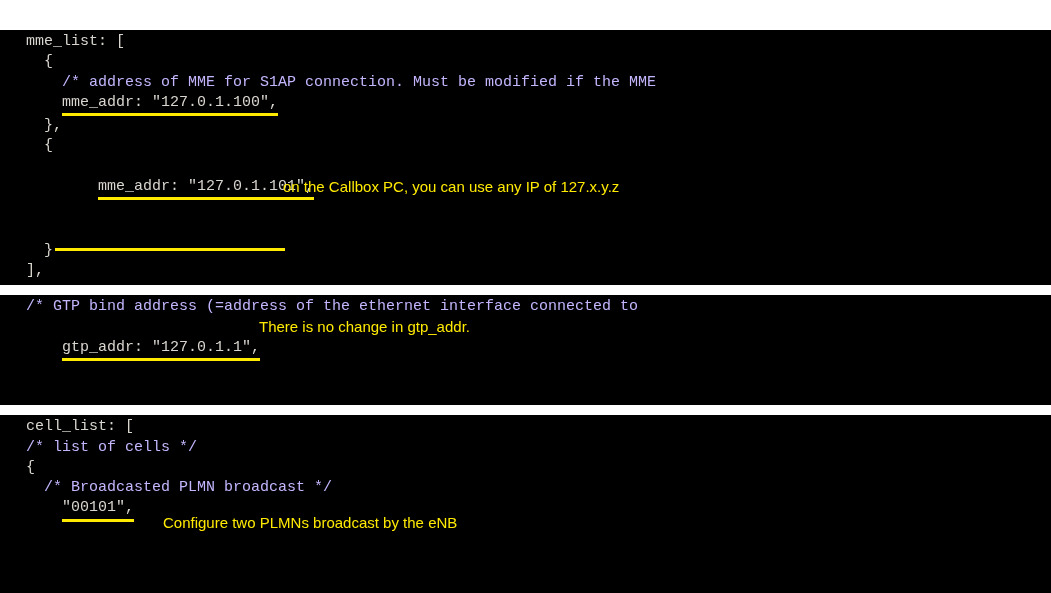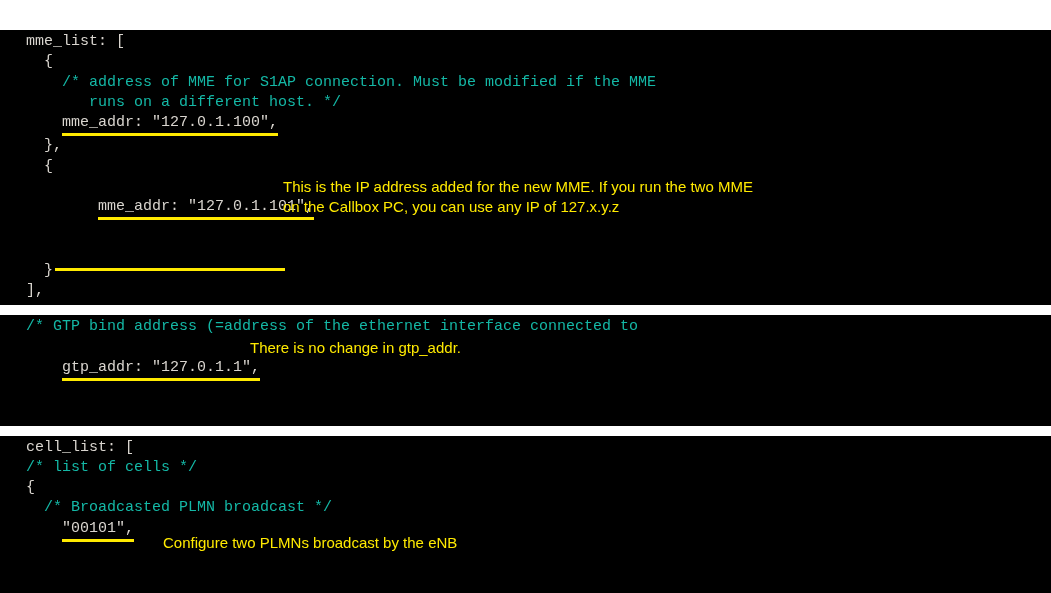--- a/index.html
+++ b/index.html
@@ -31,21 +31,21 @@
     background: #000;
     color: #d9d5cf;
     padding: 2px 23px 4px 8px;
     position: relative;
   }
   .gap {
     background: #fff;
     height: 10px;
   }
   .line { white-space: pre; position: relative; }
-  .comment { color: #14b8a6; }
+  .comment { color: #c4b5fd; }
   .annot {
     color: #ffea00;
     font-family: "Segoe UI", Arial, sans-serif;
     font-size: 15px;
     white-space: normal;
     position: absolute;
   }
   .ul-yellow {
     border-bottom: 3px solid #ffea00;
     padding-bottom: 0px;
@@ -63,42 +63,41 @@
 <body>
 
 <div class="topbar">
   <div class="tab">Call Box</div>
 </div>
 
 <div class="block">
   <div class="line">  mme_list: [</div>
   <div class="line">    {</div>
   <div class="line comment">      /* address of MME for S1AP connection. Must be modified if the MME</div>
-  <div class="line comment">         runs on a different host. */</div>
   <div class="line"><span>      </span><span class="ul-yellow">mme_addr: "127.0.1.100",</span></div>
   <div class="line">    },</div>
   <div class="line">    {</div>
   <div class="line" style="position:relative;">
     <span>      </span><span class="ul-yellow">mme_addr: "127.0.1.101",</span>
     <span class="annot" style="left:275px; top:0px; width:600px;">
-      <span>This is the IP address added for the new MME. If you run the two MME</span><br>
+      <br>
       <span>on the Callbox PC, you can use any IP of 127.x.y.z</span>
     </span>
   </div>
   <div class="line"><span>    }</span><span class="ul-line" style="width:230px;"></span></div>
   <div class="line">  ],</div>
 </div>
 
 <div class="gap"></div>
 
 <div class="block">
   <div class="line comment">  /* GTP bind address (=address of the ethernet interface connected to</div>
   <div class="line" style="position:relative;">
     <span>  </span><span class="ul-yellow">gtp_addr: "127.0.1.1",</span>
-    <span class="annot" style="left:242px; top:0px;">There is no change in gtp_addr.</span>
+    <span class="annot" style="left:251px; top:0px;">There is no change in gtp_addr.</span>
   </div>
 </div>
 
 <div class="gap"></div>
 
 <div class="block">
   <div class="line">  cell_list: [</div>
   <div class="line comment">  /* list of cells */</div>
   <div class="line">  {</div>
   <div class="line comment">    /* Broadcasted PLMN broadcast */</div>

